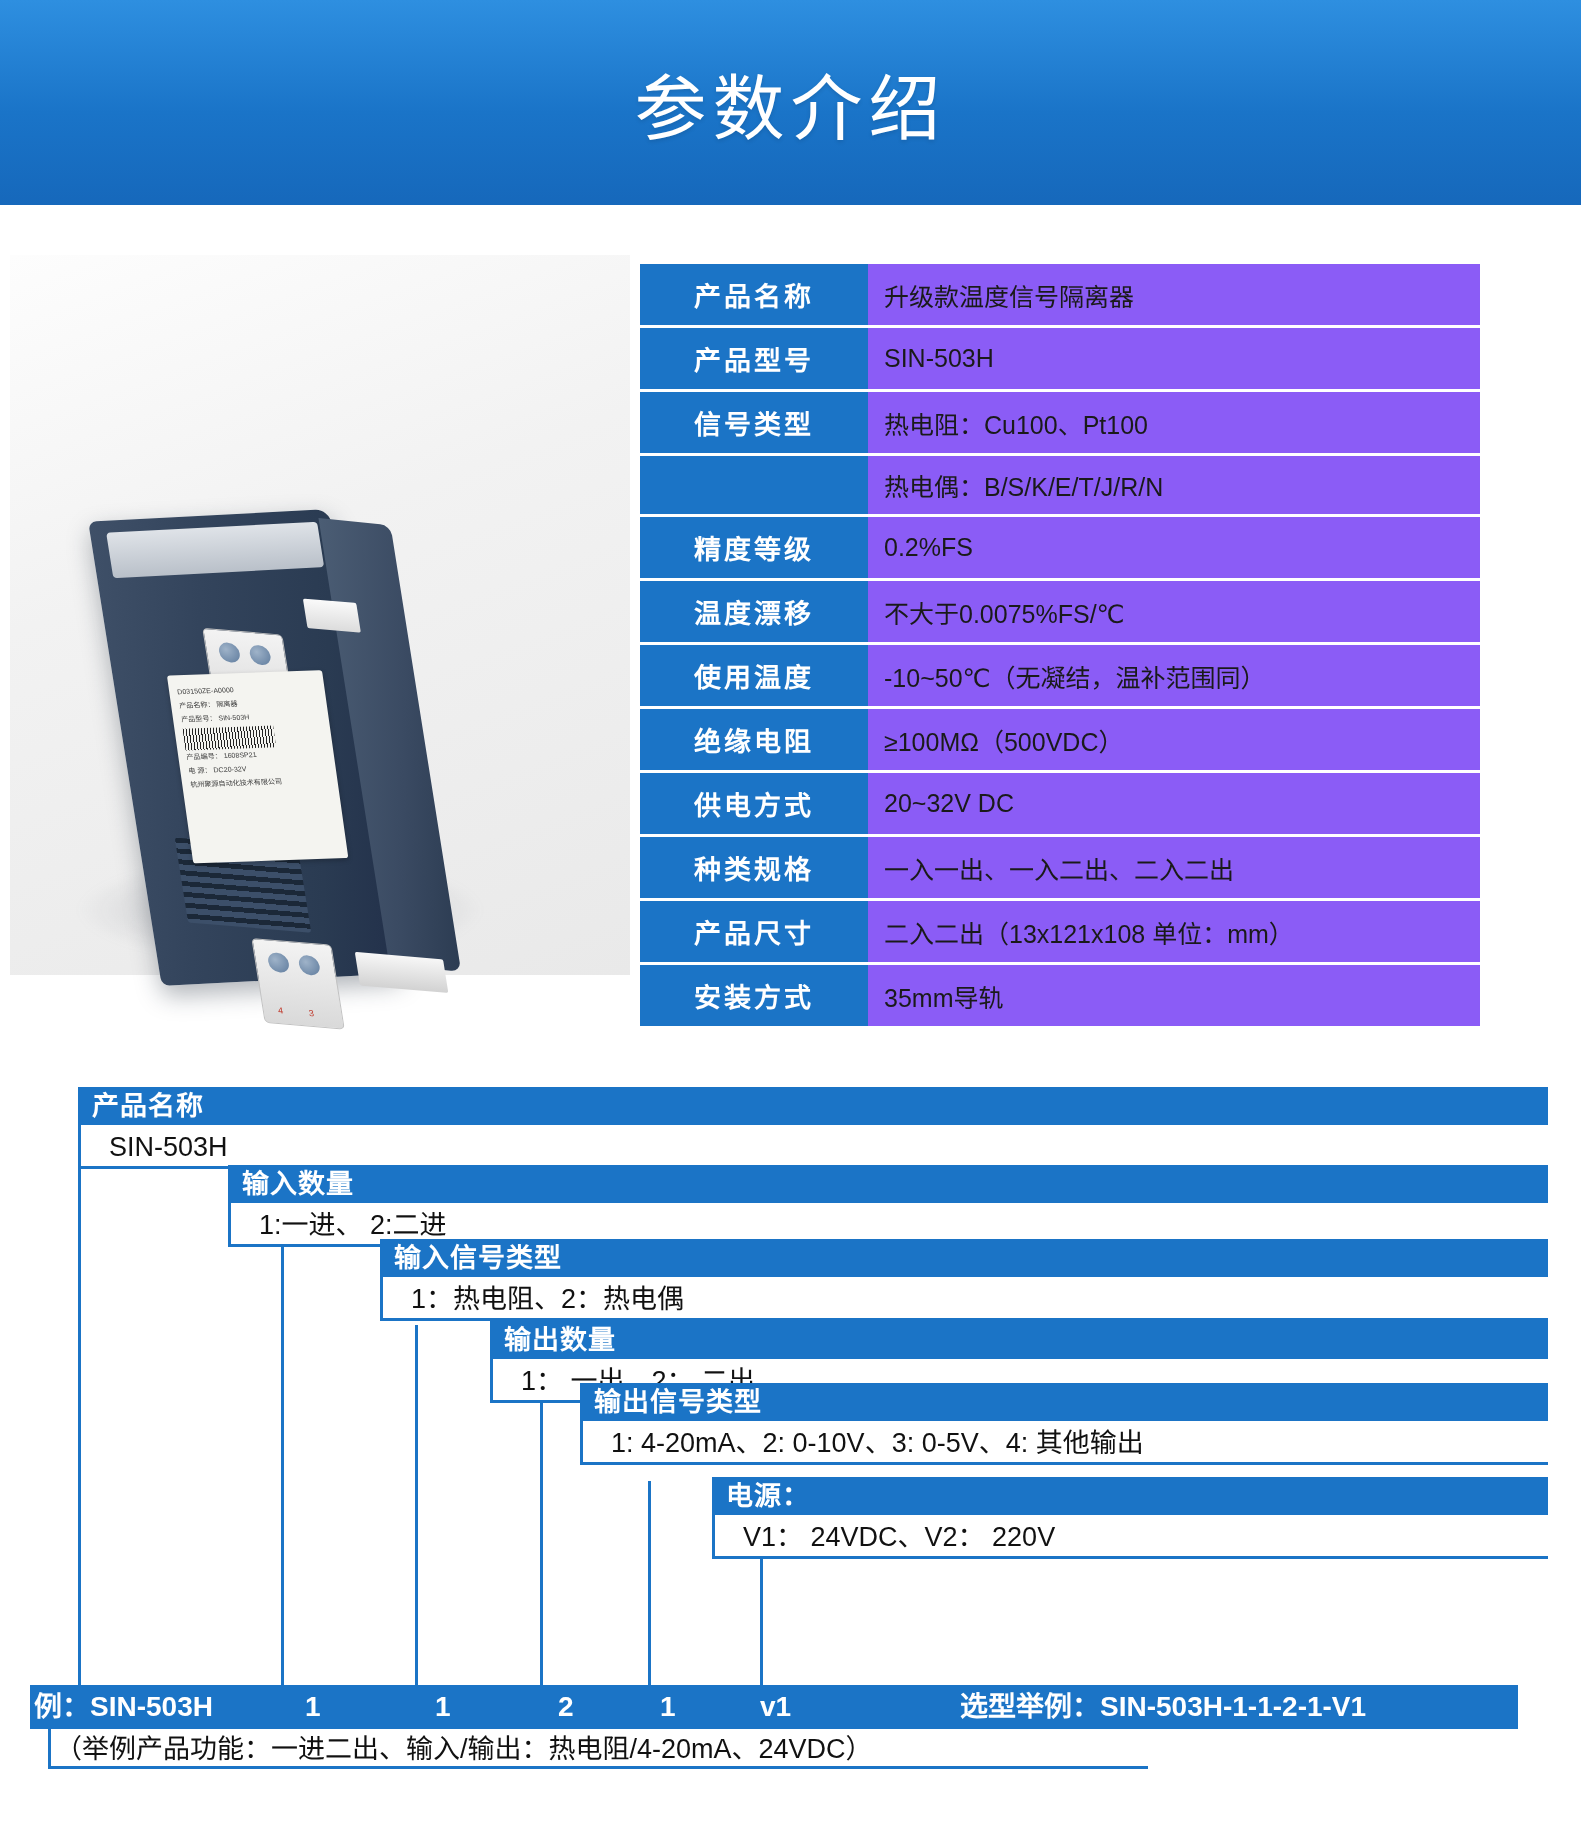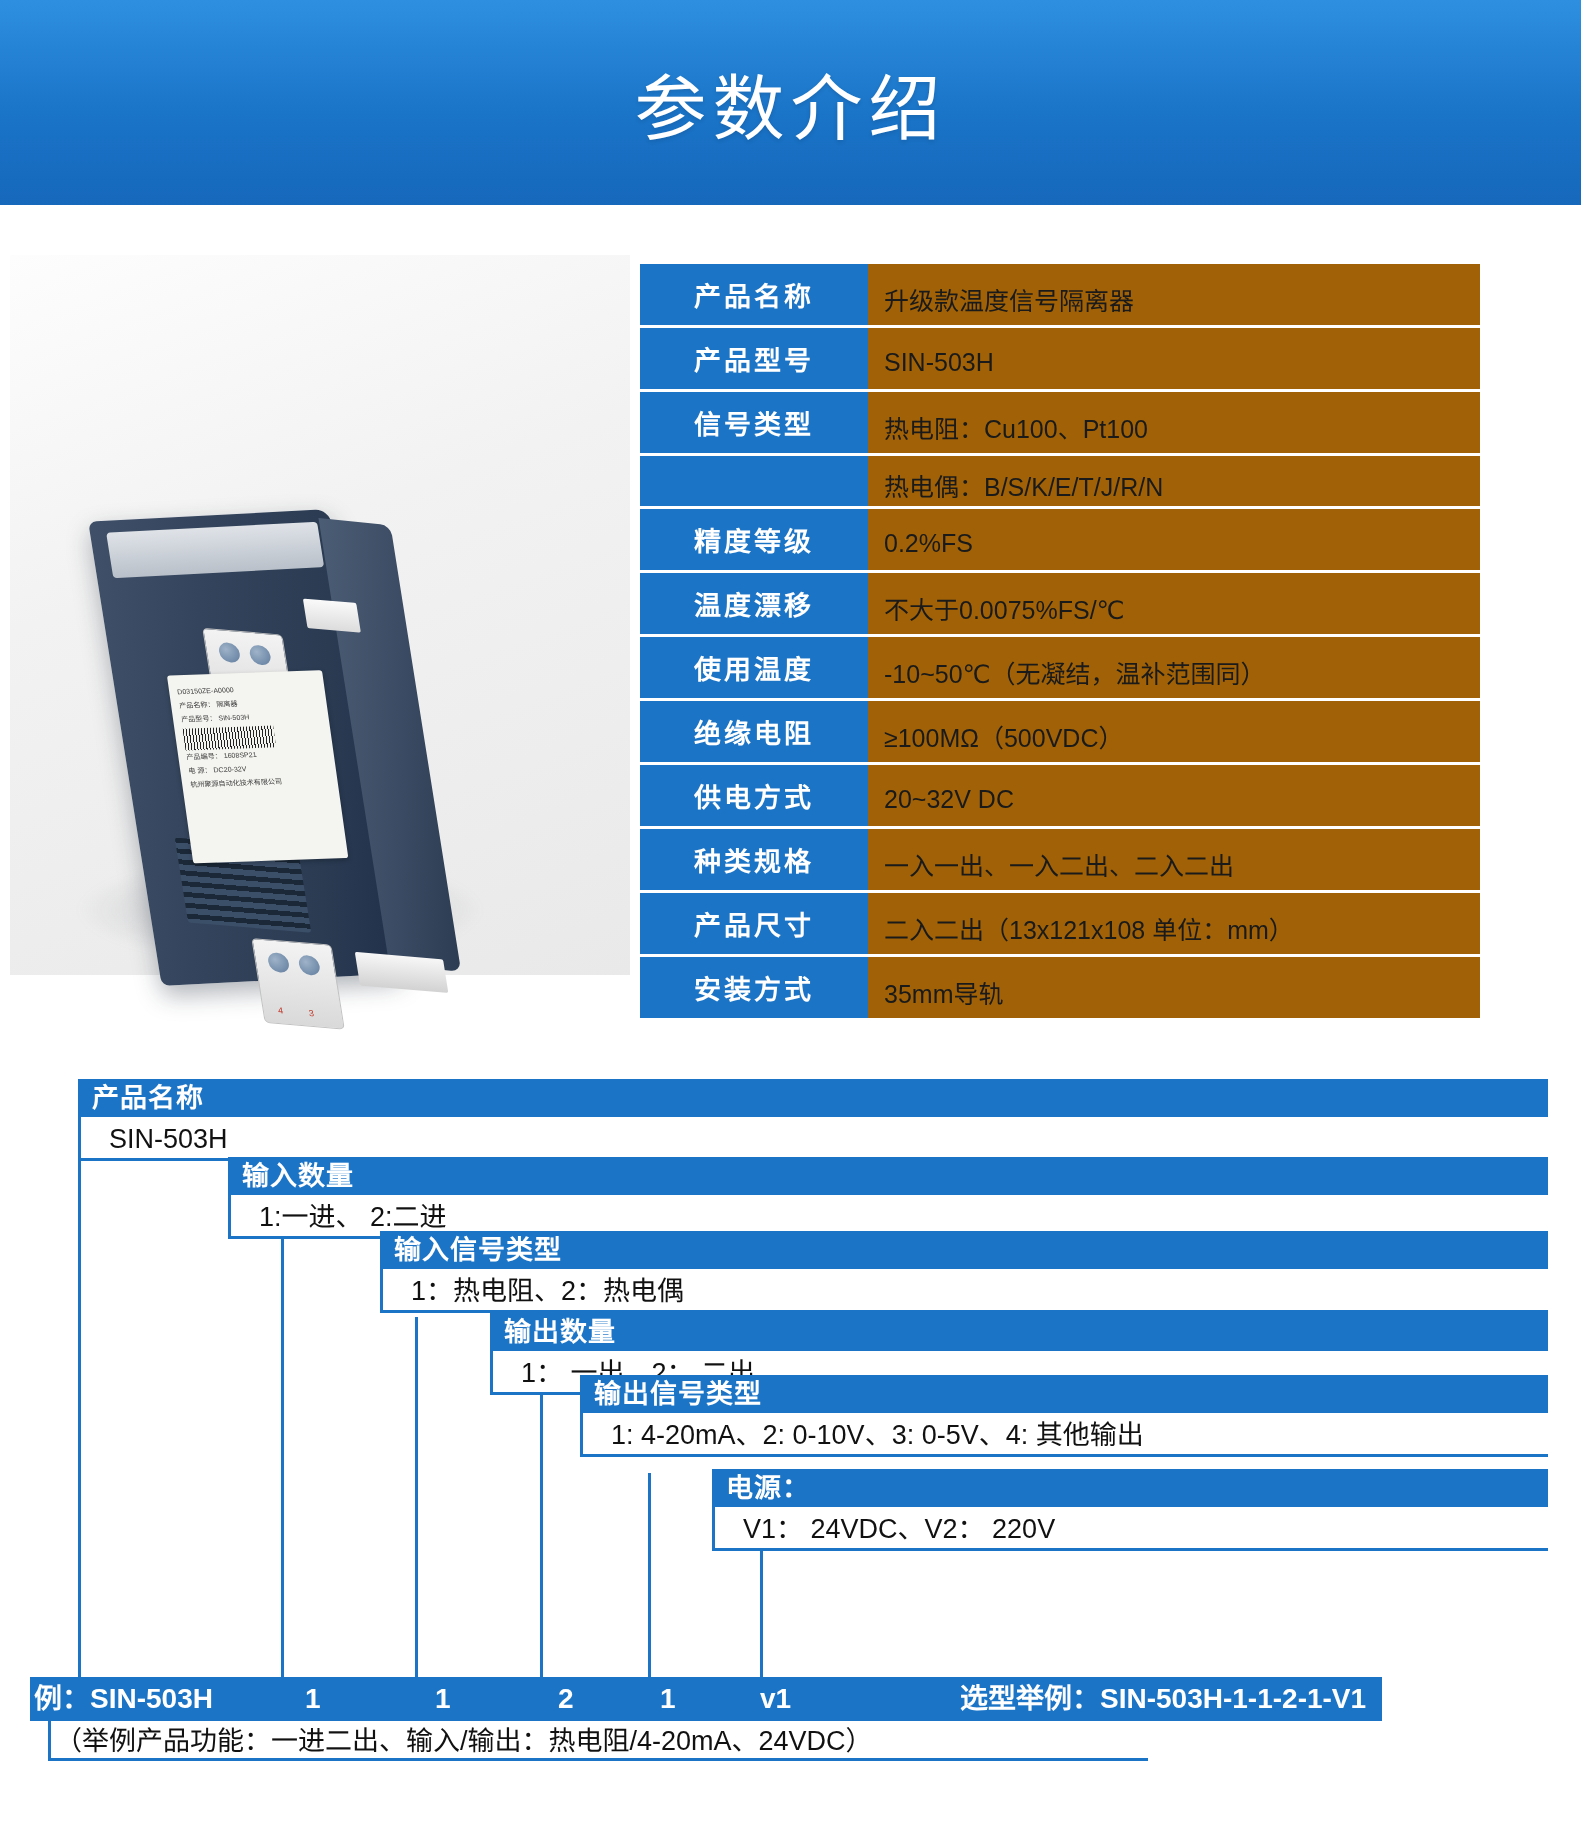--- a/index.html
+++ b/index.html
@@ -144,24 +144,24 @@
     color: #ffffff;
     font-size: 27px;
     font-weight: bold;
     text-align: center;
     padding: 11px 0;
     letter-spacing: 3px;
     white-space: nowrap;
   }
   .spec-label.empty { background: #1b74c6; }
   .spec-value {
-    background: #a16207;
+    background: #8b5cf6;
     color: #1a1a1a;
     font-size: 25px;
-    padding: 11px 0 3px 16px;
+    padding: 11px 0 11px 16px;
     white-space: nowrap;
     margin-left: 40px;
   }
 
   
   .model-wrap {
     position: relative;
     width: 1581px;
     margin-top: 58px;
     padding: 0 60px 30px 30px;
@@ -189,21 +189,21 @@
     white-space: nowrap;
   }
   .vline {
     position: absolute;
     width: 3px;
     background: #1b74c6;
   }
   .example-bar {
     position: absolute;
     left: 30px; top: 598px;
-    width: 1352px;
+    width: 1488px;
     height: 44px;
     background: #1b74c6;
     color: #ffffff;
     font-size: 28px;
     font-weight: bold;
     line-height: 44px;
     white-space: nowrap;
   }
   .example-bar span { position: absolute; }
   .example-note {

